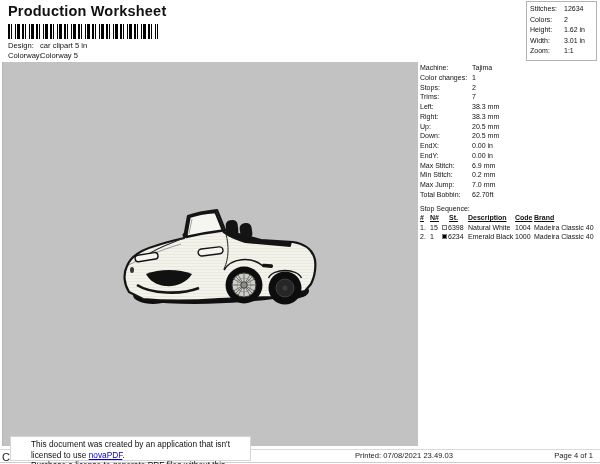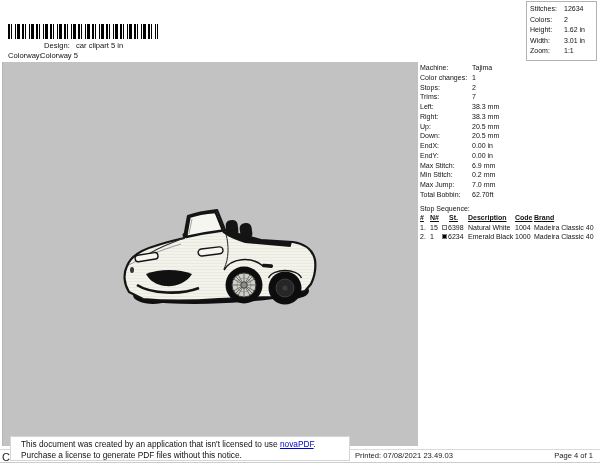--- a/index.html
+++ b/index.html
@@ -9,21 +9,21 @@
   
   .title{position:absolute;left:8px;top:3px;font-size:14.5px;font-weight:bold;letter-spacing:.2px;}
   .subtitle{position:absolute;left:8px;top:16px;font-size:7.6px;color:#222;}
   .barcode{position:absolute;left:8px;top:24px;width:150px;height:15px;
      background:repeating-linear-gradient(90deg,
        #000 0px,#000 2px,#fff 2px,#fff 3px,
        #000 3px,#000 4px,#fff 4px,#fff 7px,
        #000 7px,#000 8px,#fff 8px,#fff 9px,
        #000 9px,#000 12px,#fff 12px,#fff 14px);}
   .hdr-kv{position:absolute;left:8px;font-size:7.6px;display:grid;grid-template-columns:32px auto;}
-  .hdr-kv.design{top:41px;margin-left:36px;}
+  .hdr-kv.design{top:41px;}
   .hdr-kv.colorway{top:51px;}
 
   .stats-box{position:absolute;left:526px;top:1px;width:71px;height:60px;
      border:1px solid #b3b3b3;font-size:7px;padding:2px 0 0 3px;box-sizing:border-box;}
   .stats-row{display:grid;grid-template-columns:34px auto;line-height:10.6px;}
 
   
   .canvas{position:absolute;left:2px;top:62px;width:415px;height:384px;background:#c2c2c2;
           border-left:1px solid #b5b5b5;}
   .car{position:absolute;left:120px;top:146px;width:200px;height:100px;}
@@ -40,29 +40,30 @@
   .swatch{display:inline-block;width:5px;height:5px;border:1px solid #777;box-sizing:border-box;}
 
   
   .footer-line{position:absolute;left:0;top:449px;width:600px;height:1px;background:#d9d9d9;}
   .footer-bottom-line{position:absolute;left:0;top:462px;width:600px;height:1px;background:#cccccc;}
   .footer-frag{position:absolute;left:2px;top:451px;font-size:11px;color:#222;}
   .footer-printed{position:absolute;left:355px;top:451px;font-size:7.6px;color:#222;text-align:center;}
   .footer-page{position:absolute;right:7px;top:451px;font-size:7.6px;color:#222;}
 
   
-  .notice{position:absolute;left:10px;top:436px;width:340px;height:25px;background:#fff;
-     border:1px solid #d5d5d5;font-size:8.3px;padding:2px 10px;box-sizing:border-box;line-height:10.5px;z-index:5;}
+  .notice{position:absolute;left:10px;top:436px;width:241px;height:25px;background:#fff;
+     border:1px solid #d5d5d5;font-size:8.3px;padding:2px 20px;box-sizing:border-box;line-height:10.5px;z-index:5;}
   .notice a{color:#0000cc;text-decoration:underline;cursor:pointer;}
 </style>
 </head>
 <body>
 
 <div class="page">
 
+  <div class="title">Production Worksheet</div>
   <div class="barcode"></div>
   <div class="hdr-kv design">
     <span>Design:</span>
     <span>car clipart 5 in</span>
   </div>
   <div class="hdr-kv colorway">
     <span>Colorway:</span>
     <span>Colorway 5</span>
   </div>
 

